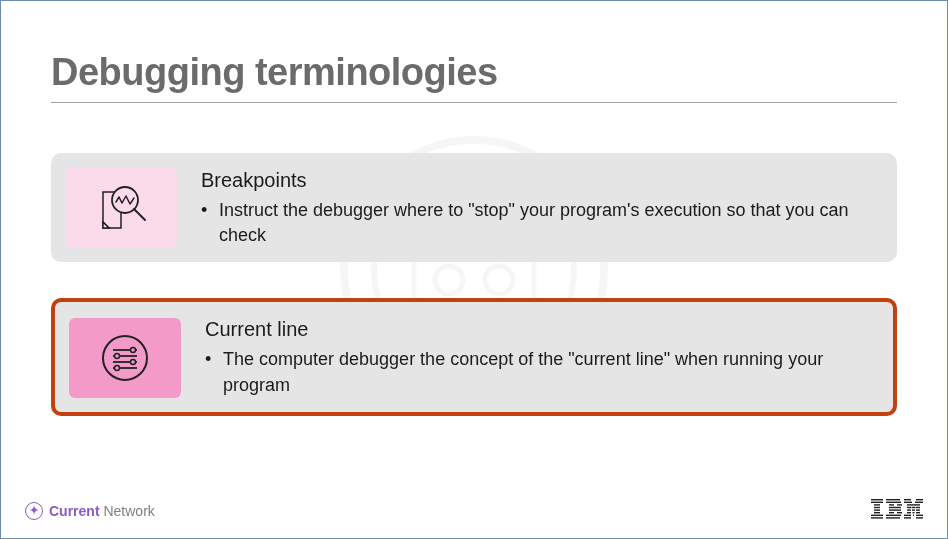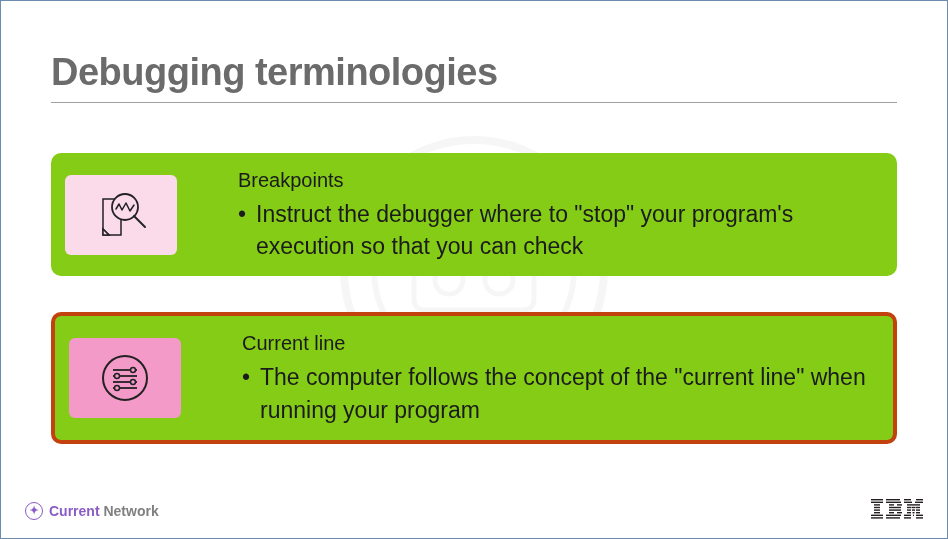--- a/index.html
+++ b/index.html
@@ -31,27 +31,26 @@
     color: #6b6b6b;
     margin-bottom: 8px;
     letter-spacing: -0.5px;
   }
   .title-rule {
     border: none;
     border-top: 1px solid #a0a0a0;
     margin-bottom: 50px;
   }
   .card {
-    background: #84cc16;
+    background: #e5e5e5;
     border-radius: 10px;
     display: flex;
-    align-items: center;
+    align-items: flex-end;
     padding: 14px 20px 14px 14px;
     margin-bottom: 36px;
-    gap: 37px;
   }
   .card.highlight {
     border: 4px solid #c2410c;
     margin-bottom: 0;
   }
   .icon-box {
     width: 112px;
     height: 80px;
     border-radius: 6px;
     flex-shrink: 0;
@@ -72,21 +71,21 @@
     font-weight: 400;
     margin-bottom: 6px;
     color: #1b1b1b;
   }
   .card-text ul {
     list-style: none;
     padding-left: 18px;
   }
   .card-text li {
     position: relative;
-    font-size: 23px;
+    font-size: 18px;
     line-height: 1.4;
     color: #1b1b1b;
   }
   .card-text li::before {
     content: "•";
     position: absolute;
     left: -18px;
     top: 0;
   }
   .footer {
@@ -111,21 +110,21 @@
     height: 18px;
     border: 1.5px solid #8a5cc7;
     border-radius: 50%;
     display: flex;
     align-items: center;
     justify-content: center;
     color: #8a5cc7;
     font-size: 11px;
   }
   .skills-text .skills { color: #8a5cc7; font-weight: bold; }
-  .skills-text .network { color: #808080; font-weight: bold; }
+  .skills-text .network { color: #808080; font-weight: normal; }
   .ibm-logo {
     letter-spacing: -0.5px;
   }
 </style>
 </head>
 <body>
 
 <svg class="watermark" width="300" height="300" viewBox="0 0 300 300">
   <circle cx="150" cy="150" r="130" fill="none" stroke="#000" stroke-width="8"></circle>
   <circle cx="150" cy="150" r="100" fill="none" stroke="#000" stroke-width="6"></circle>
@@ -167,21 +166,21 @@
         <circle cx="24" cy="30" r="2.5" fill="#f39ac8" stroke="#222" stroke-width="1.5"></circle>
         <line x1="20" y1="36" x2="44" y2="36" stroke="#222" stroke-width="1.8"></line>
         <circle cx="40" cy="36" r="2.5" fill="#f39ac8" stroke="#222" stroke-width="1.5"></circle>
         <line x1="20" y1="42" x2="44" y2="42" stroke="#222" stroke-width="1.8"></line>
         <circle cx="24" cy="42" r="2.5" fill="#f39ac8" stroke="#222" stroke-width="1.5"></circle>
       </svg>
     </div>
     <div class="card-text">
       <div class="card-heading">Current line</div>
       <ul>
-        <li>The computer follows the concept of the "current line" when running your program</li>
+        <li>The computer debugger the concept of the "current line" when running your program</li>
       </ul>
     </div>
   </div>
 </div>
 
 <div class="footer">
   <div class="skills-brand">
     <div class="skills-logo">✦</div>
     <span class="skills-text">
       <span class="skills">Current</span>

